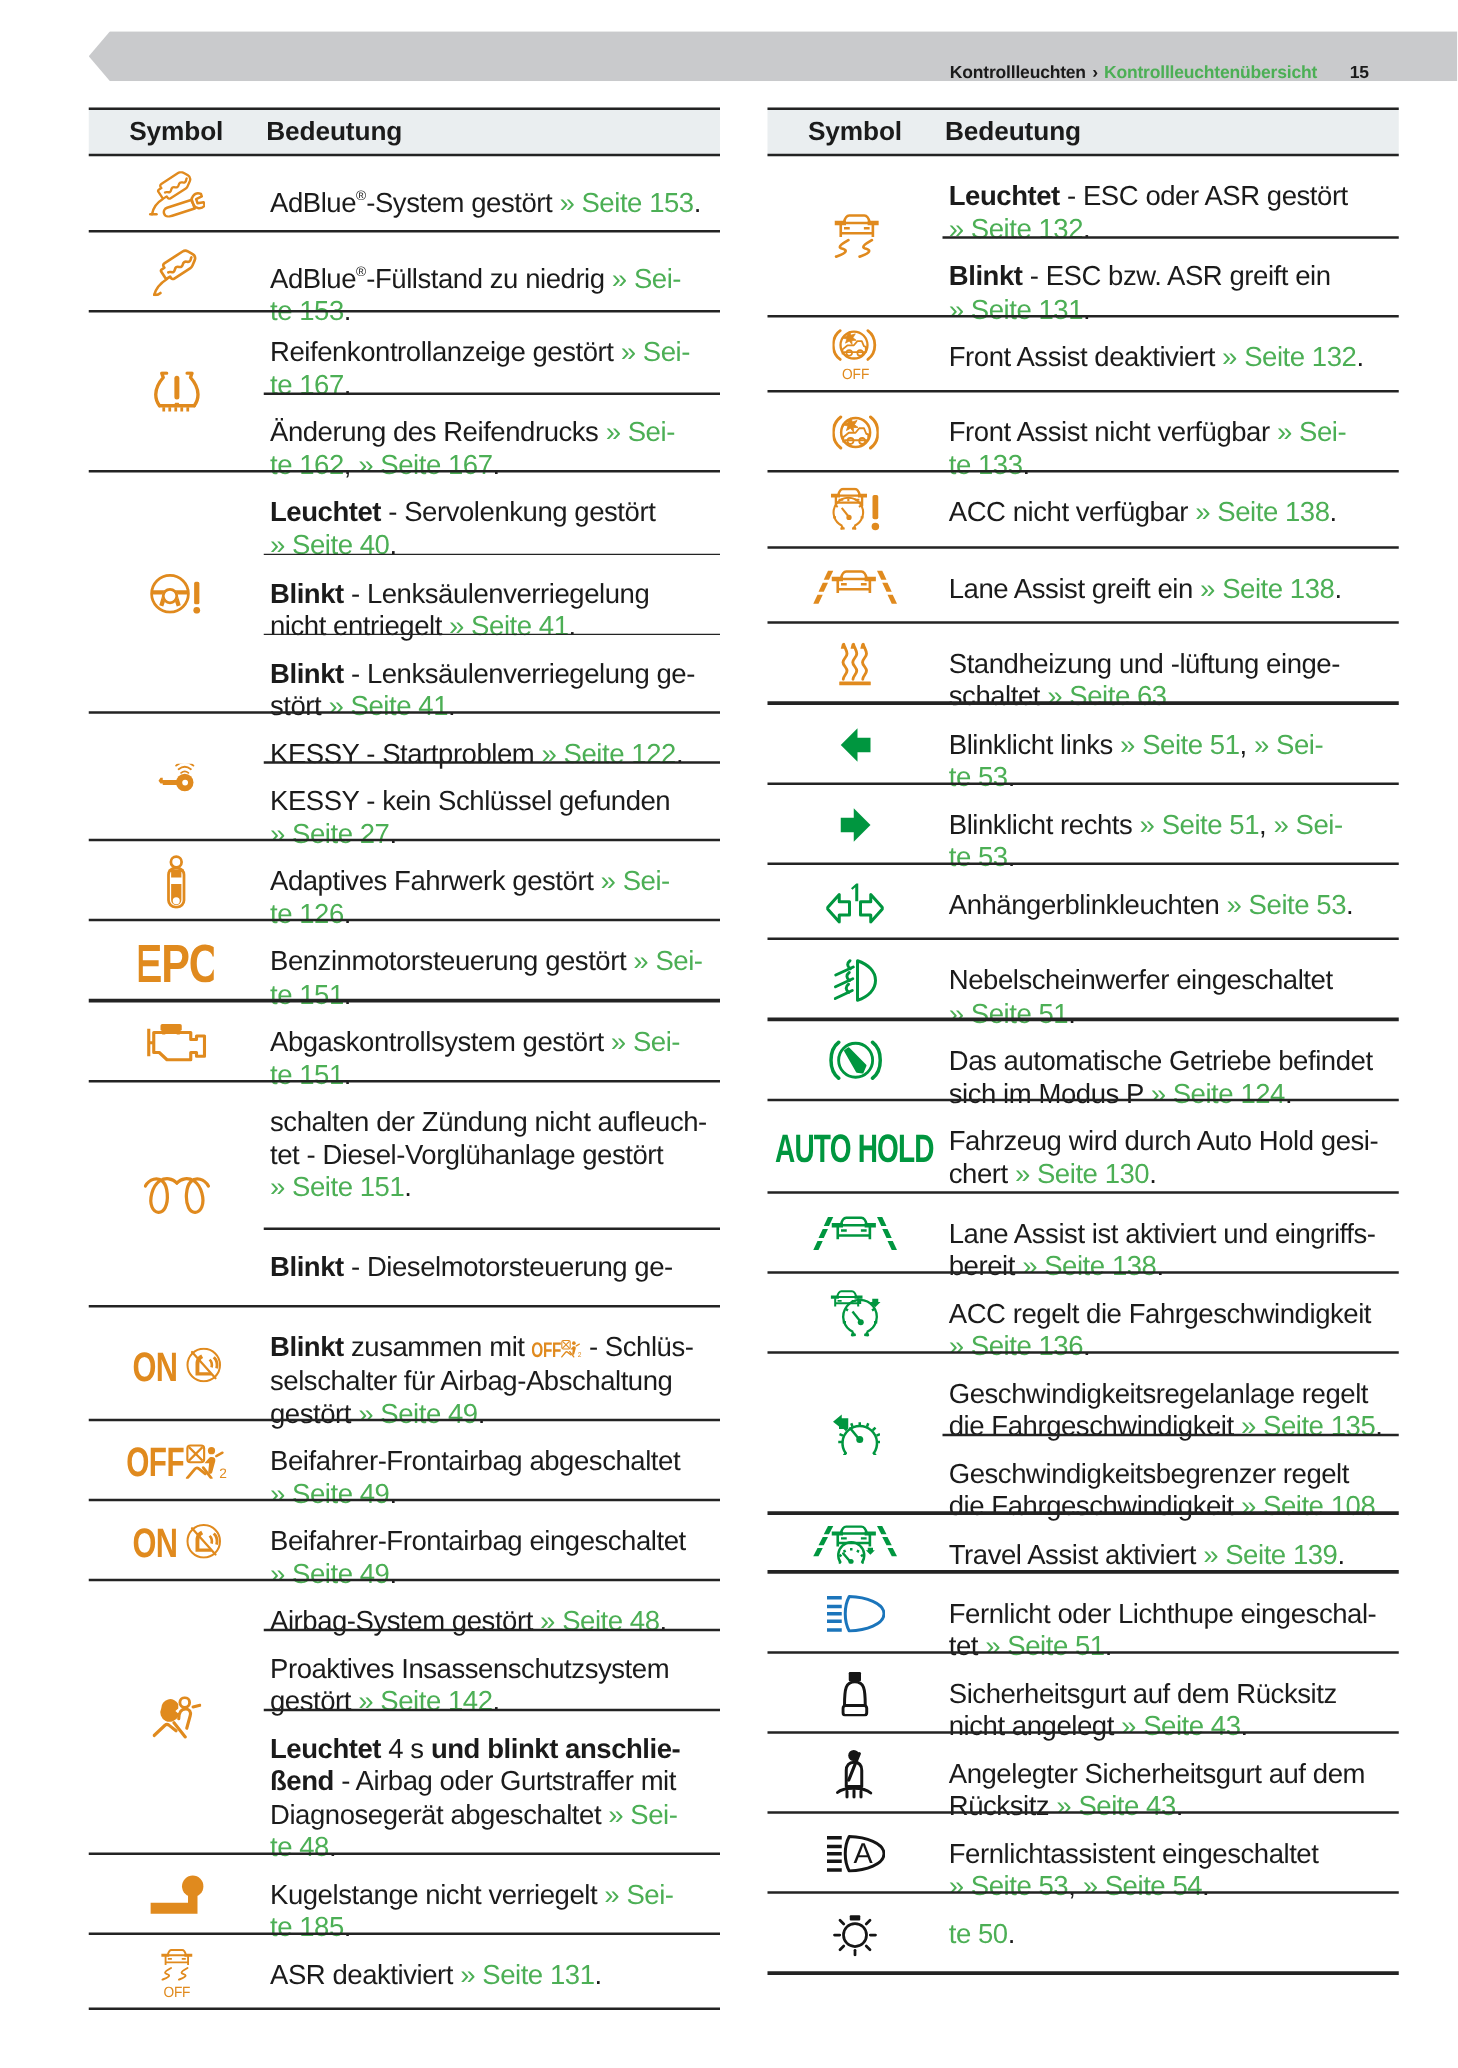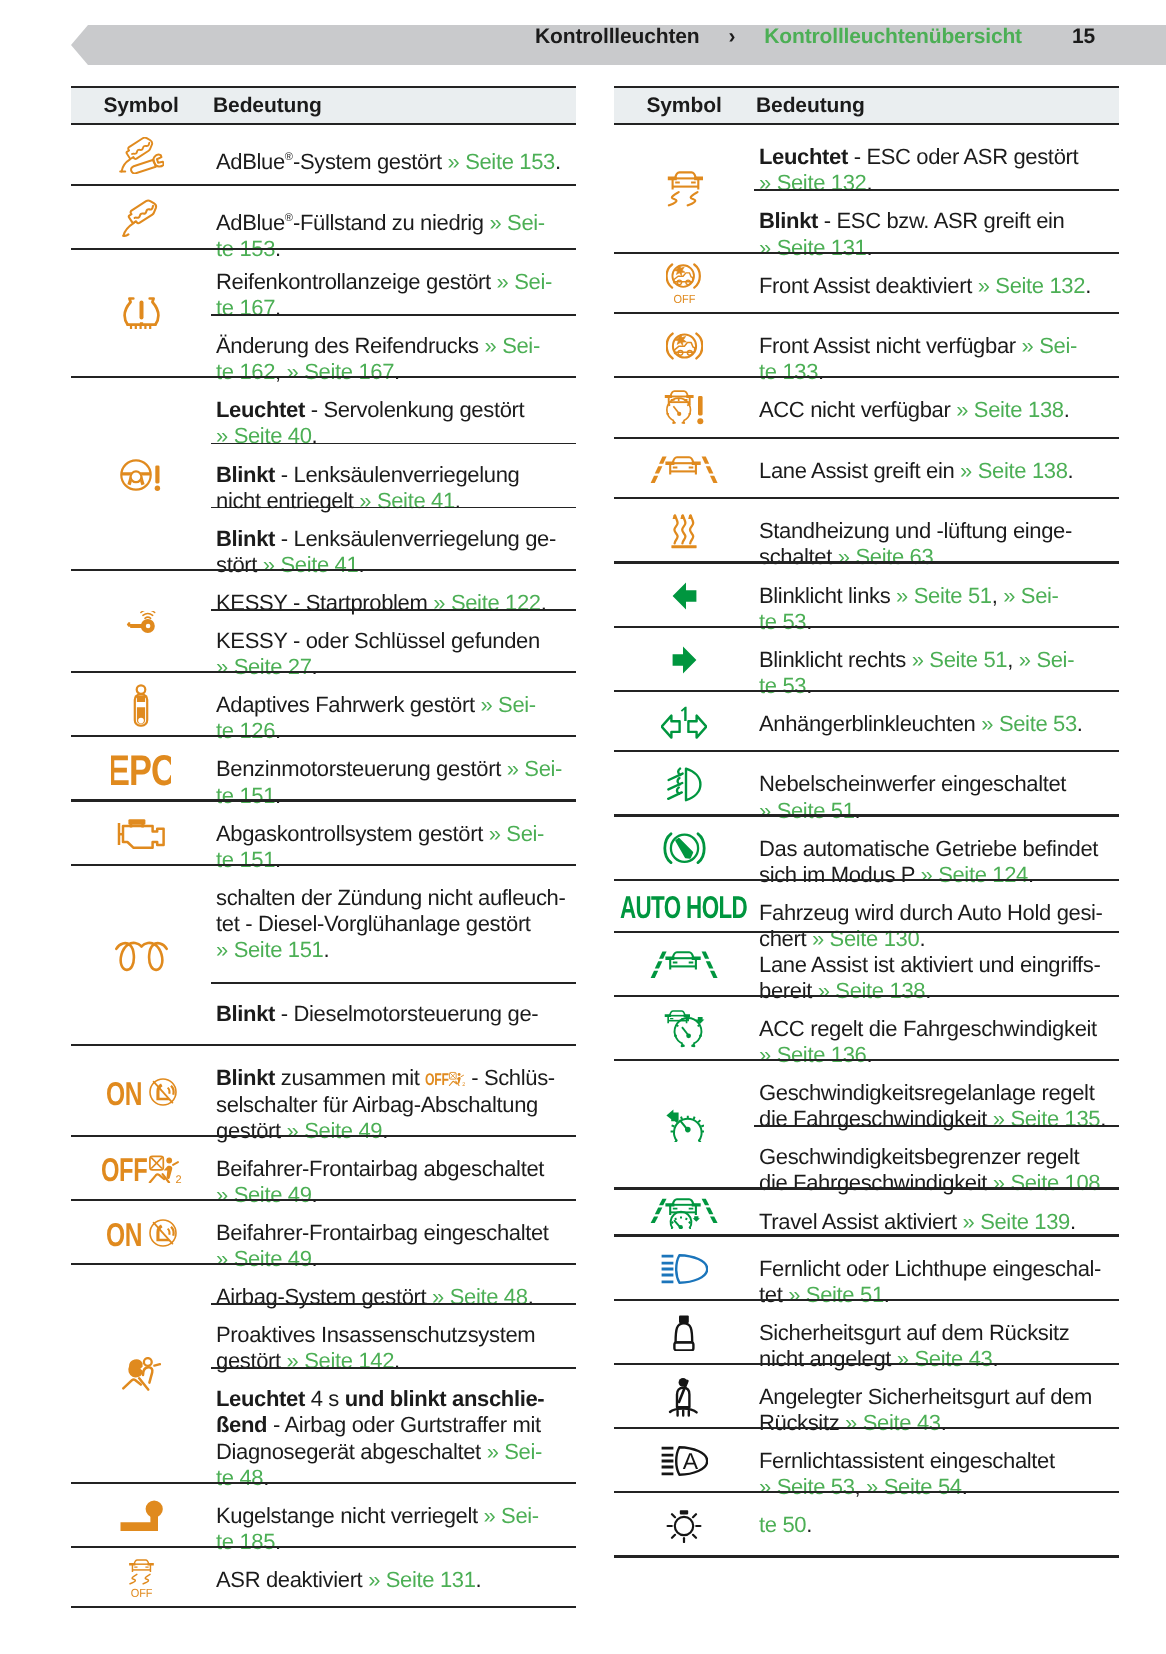--- a/index.html
+++ b/index.html
@@ -12,22 +12,22 @@
     color:#1b1b1b; position:relative; overflow:hidden;
     -webkit-font-smoothing:antialiased;
   }
   #banner {
     position:absolute; left:71px; top:25px; width:1095px; height:40px;
     background:#c9cacc;
     clip-path: polygon(17px 0, 100% 0, 100% 100%, 17px 100%, 0 50%);
   }
   #banner-text {
     position:absolute; right:0; top:25px; height:40px;
-    display:flex; align-items:flex-start;
-    font-size:21px; font-weight:bold; letter-spacing:-0.15px;gap:24px;
+    display:flex; align-items:flex-end;
+    font-size:14px; font-weight:bold; letter-spacing:-0.15px;
   }
   .bc-main { color:#1b1b1b; }
   .bc-sep { color:#1b1b1b; margin:0 5px; }
   .bc-sub { color:#4caf55; }
   .bc-page { color:#1b1b1b; margin-left:26px; margin-right:71px; }
 
   .col { position:absolute; top:86px; width:504.5px; }
   #colL { left:71px; }
   #colR { left:614px; }
 
@@ -183,21 +183,21 @@
  <path d="M16.9 4.4 q4.9 -4.0 9.8 0"></path>
  <path d="M14.9 1.5 q6.9 -5.6 13.8 0"></path>
 </g>
         </svg>
       </div>
 <div class="grp-rows">
 <div class="srow" style="height:38.10px">
 <div class="ln"><span>KESSY - Startproblem </span><span class="lnk">» Seite 122</span><span>.</span></div>
 </div>
 <div class="srow" style="height:64.20px">
-<div class="ln"><span>KESSY - oder Schlüssel gefunden</span></div>
+<div class="ln"><span>KESSY - kein Schlüssel gefunden</span></div>
 <div class="ln"><span class="lnk">» Seite 27</span><span>.</span></div>
 </div>
 </div>
     </div>
 <div class="grp" style="height:64.20px">
 <div class="grp-sym">
         <svg class="ic" width="16" height="43" viewBox="0 0 16 43" fill="none" xmlns="http://www.w3.org/2000/svg">
 <g stroke="#E08A1E" stroke-width="2.2" fill="none">
  <circle cx="8" cy="5.6" r="4.3"></circle>
  <rect x="1.8" y="10.4" width="12.4" height="31.2" rx="5.4"></rect>
@@ -672,21 +672,21 @@
 <path d="M13.0 8.6 L15.8 6.6 L29.4 20.4 L27.0 26.0 L22.6 25.4 Z" fill="#00963F" stroke="#00963F" stroke-width="1.6" stroke-linejoin="round"></path>
         </svg>
       </div>
 <div class="grp-rows">
 <div class="srow" style="height:64.20px">
 <div class="ln"><span>Das automatische Getriebe befindet</span></div>
 <div class="ln"><span>sich im Modus P </span><span class="lnk">» Seite 124</span><span>.</span></div>
 </div>
 </div>
     </div>
-<div class="grp" style="height:52px">
+<div class="grp" style="height:74px">
 <div class="grp-sym">
         <svg class="ic" width="128" height="24" viewBox="0 0 128 24" fill="none" xmlns="http://www.w3.org/2000/svg">
           <g transform="scale(0.707 1)">
             <text x="0" y="23.4" font-family="Liberation Sans, sans-serif" font-size="31.7" font-weight="bold" fill="#00963F" letter-spacing="-0.9">AUTO HOLD</text>
           </g>
         </svg>
       </div>
 <div class="grp-rows">
 <div class="srow" style="height:64.20px">
 <div class="ln"><span>Fahrzeug wird durch Auto Hold gesi-</span></div>

